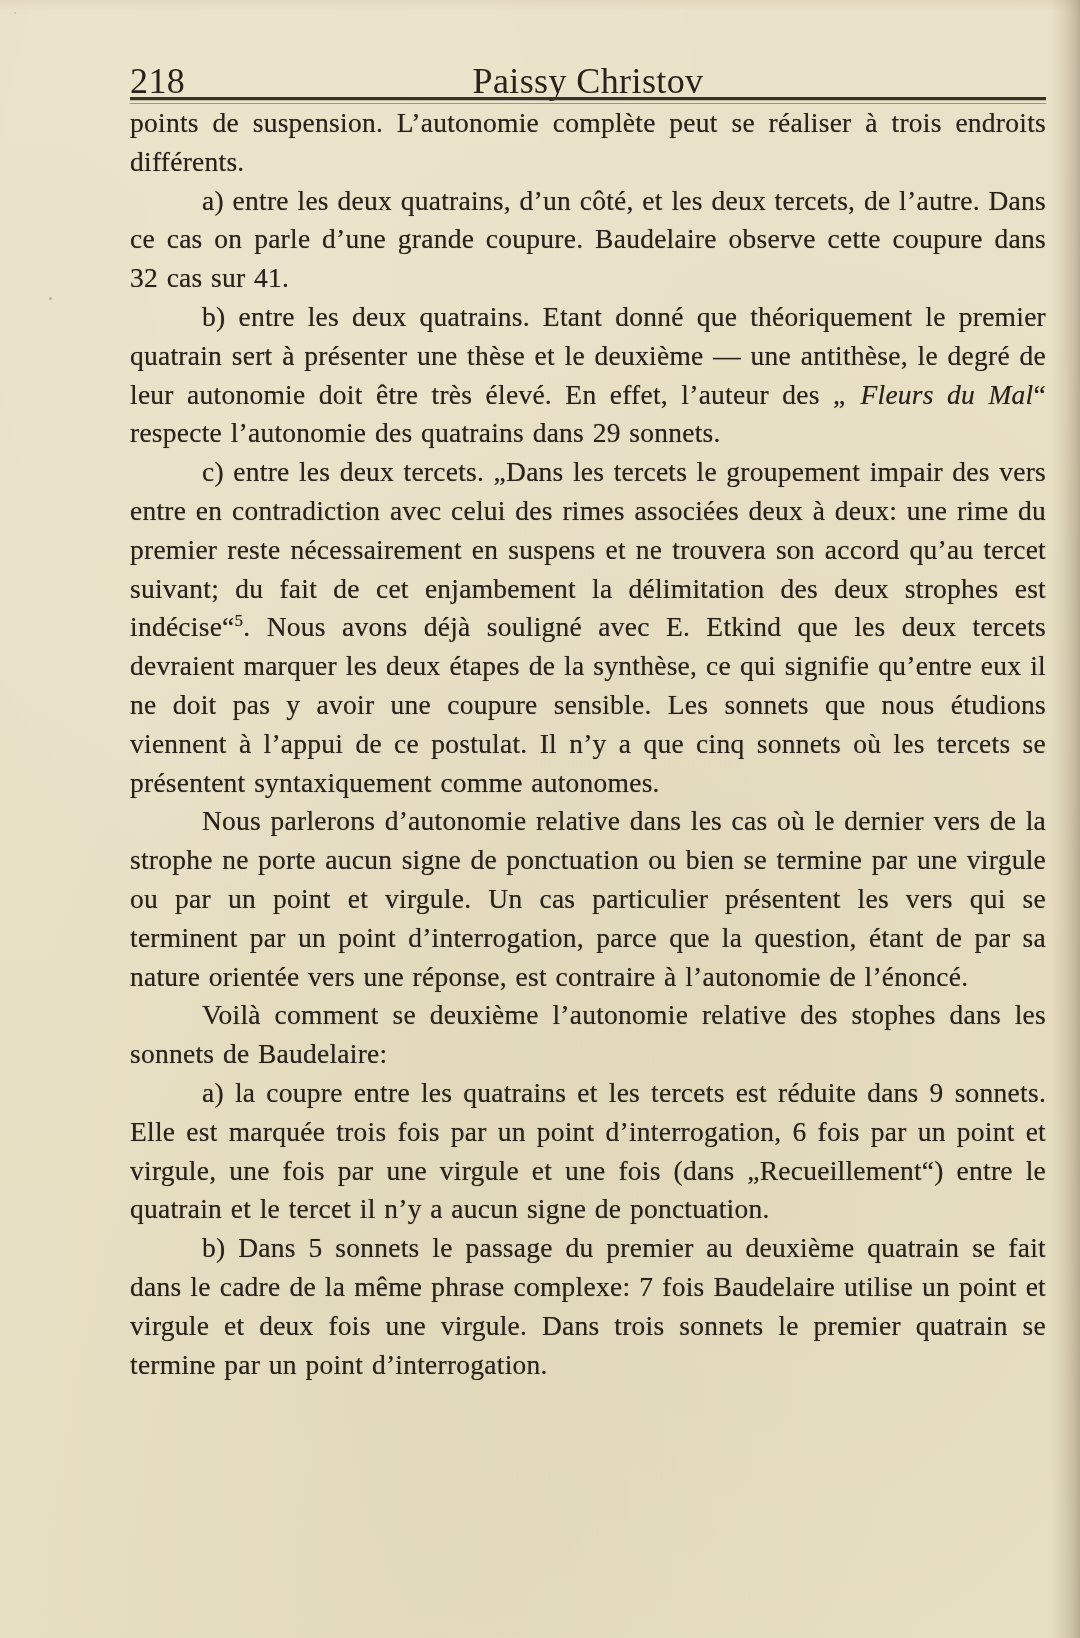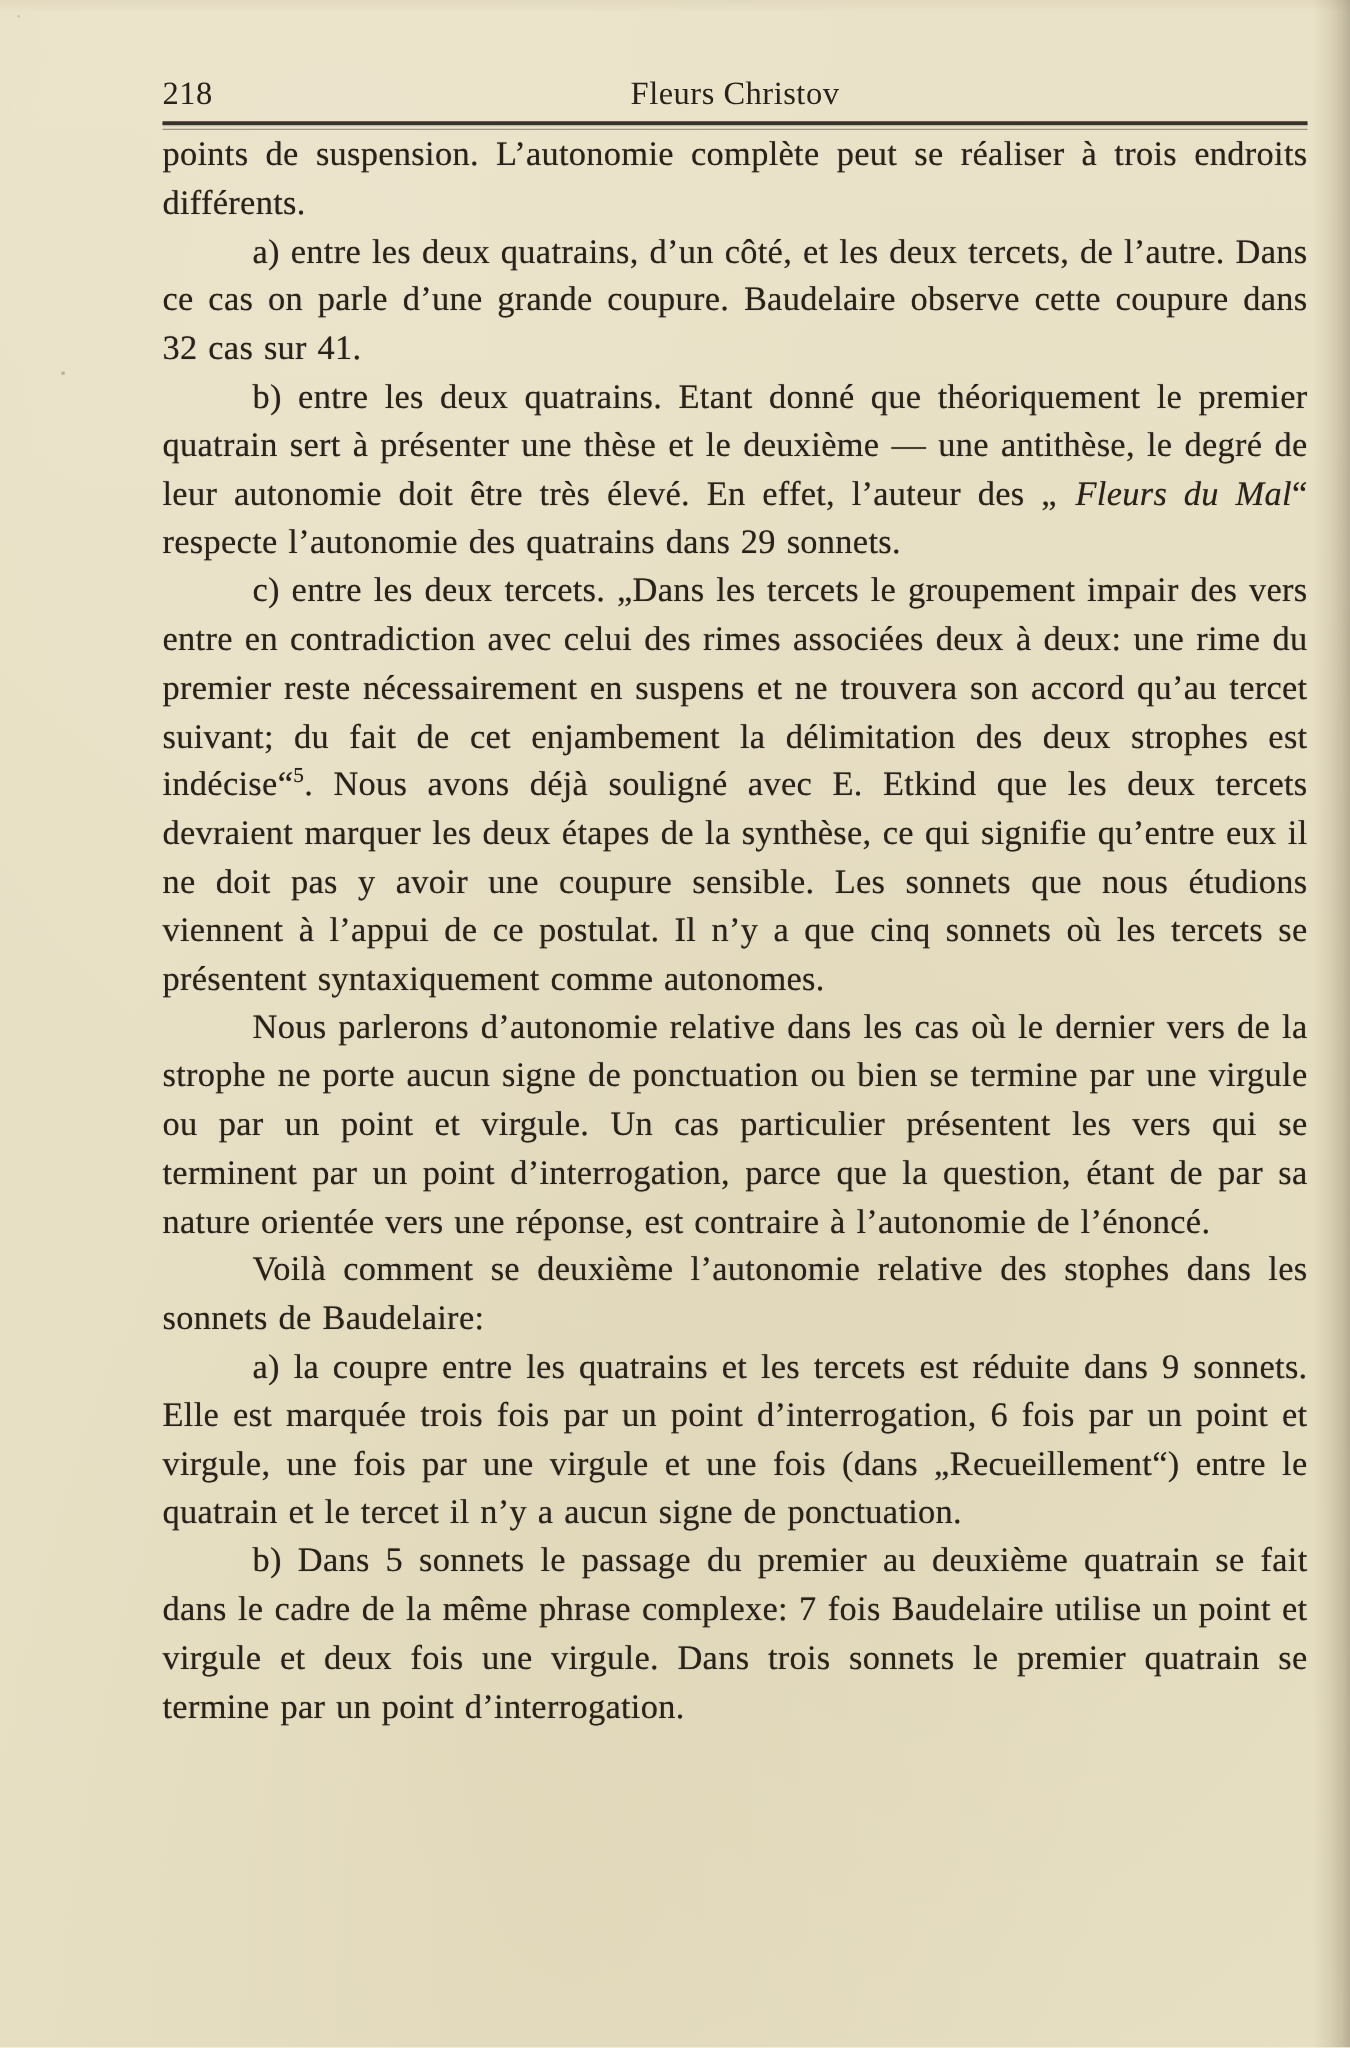--- a/index.html
+++ b/index.html
@@ -44,21 +44,21 @@
   }
   .speck1 { left: 49px; top: 297px; width: 3px; height: 3px; opacity: .5; }
   .speck2 { left: 14px; top: 12px;  width: 2px; height: 2px; opacity: .35; }
 
   .header {
     position: absolute;
     left: 130px;
     width: 916px;
     top: 60px;
     height: 34px;
-    font-size: 26px;
+    font-size: 36px;
     letter-spacing: 0.4px;
   }
   .pagenum {
     position: absolute;
     left: 0;
     top: 0;
   }
   .running-title {
     position: absolute;
     left: 0;
@@ -113,21 +113,21 @@
     vertical-align: super;
   }
 </style>
 </head>
 <body>
 
 <div class="page">
 
   <div class="header">
     <span class="pagenum">218</span>
-    <span class="running-title">Fleurs Christov</span>
+    <span class="running-title">Paissy Christov</span>
   </div>
 
   <div class="header-rule"></div>
   <div class="header-rule-thin"></div>
 
   <div class="bodytext" id="bodytext">
       <p><span>points de suspension. L’autonomie complète peut se réaliser à trois endroits différents.</span></p>
       <p class="indent"><span>a) entre les deux quatrains, d’un côté, et les deux tercets, de l’autre. Dans ce cas on parle d’une grande coupure. Baudelaire observe cette coupure dans 32 cas sur 41.</span></p>
       <p class="indent"><span>b) entre les deux quatrains. Etant donné que théoriquement le premier quatrain sert à présenter une thèse et le deuxième — une antithèse, le degré de leur autonomie doit être très élevé. En effet, l’auteur des „</span><em>Fleurs du Mal</em><span>“ respecte l’autonomie des quatrains dans 29 sonnets.</span></p>
       <p class="indent"><span>c) entre les deux tercets. „Dans les tercets le groupement impair des vers entre en contradiction avec celui des rimes associées deux à deux: une rime du premier reste nécessairement en suspens et ne trouvera son accord qu’au tercet suivant; du fait de cet enjambement la délimitation des deux strophes est indécise“</span><sup>5</sup><span>. Nous avons déjà souligné avec E. Etkind que les deux tercets devraient marquer les deux étapes de la synthèse, ce qui signifie qu’entre eux il ne doit pas y avoir une coupure sensible. Les sonnets que nous étudions viennent à l’appui de ce postulat. Il n’y a que cinq sonnets où les tercets se présentent syntaxiquement comme autonomes.</span></p>

